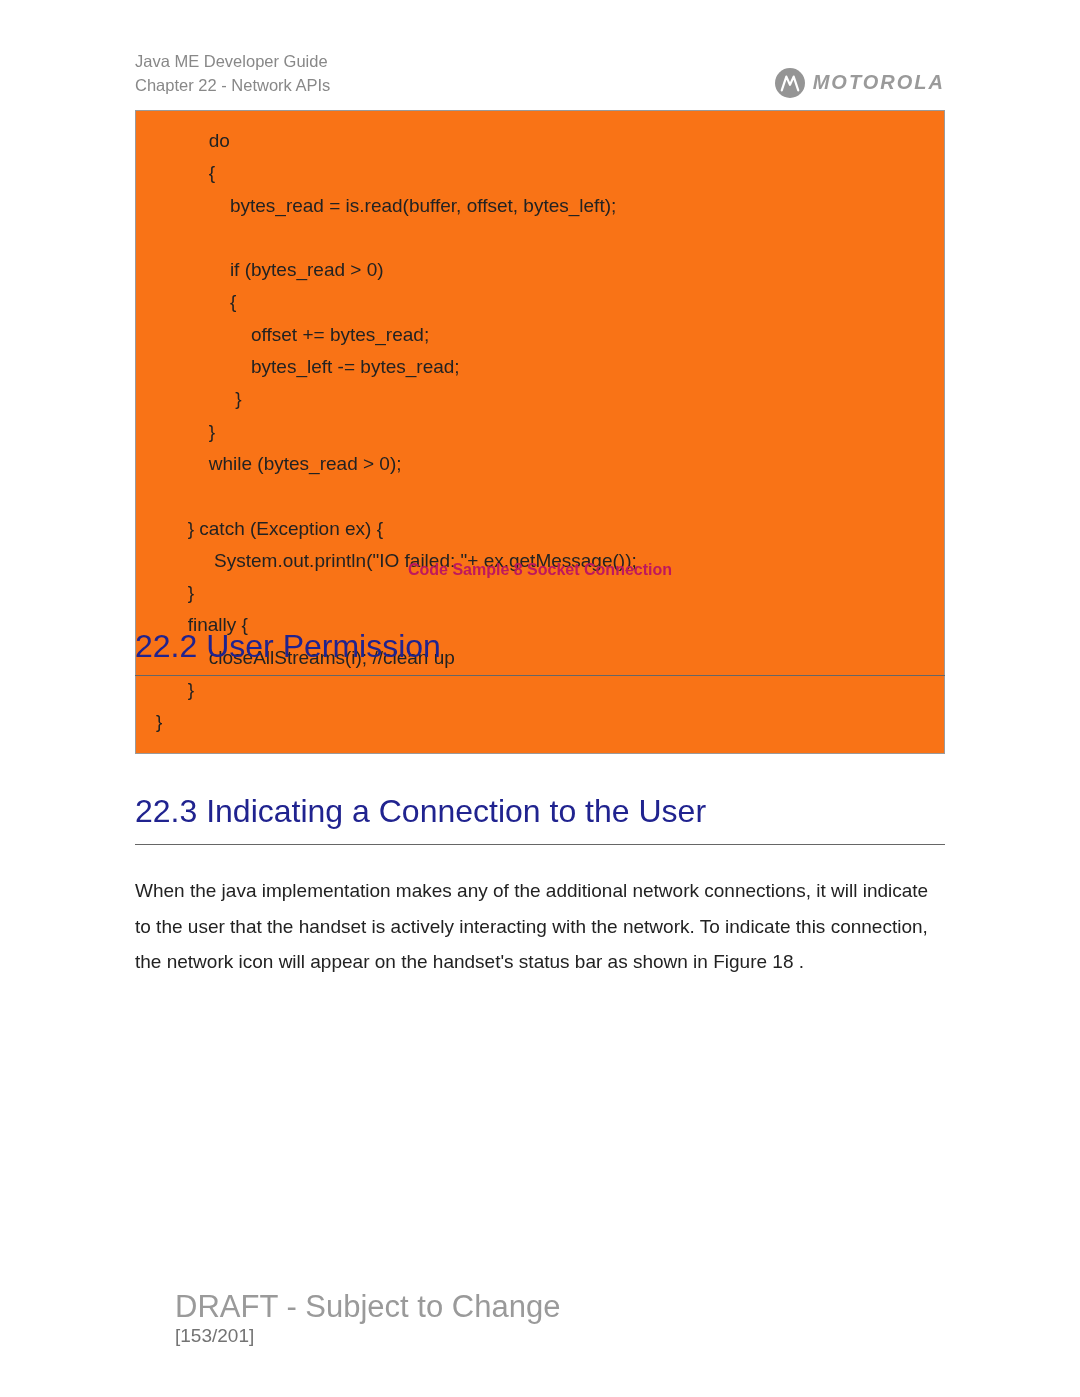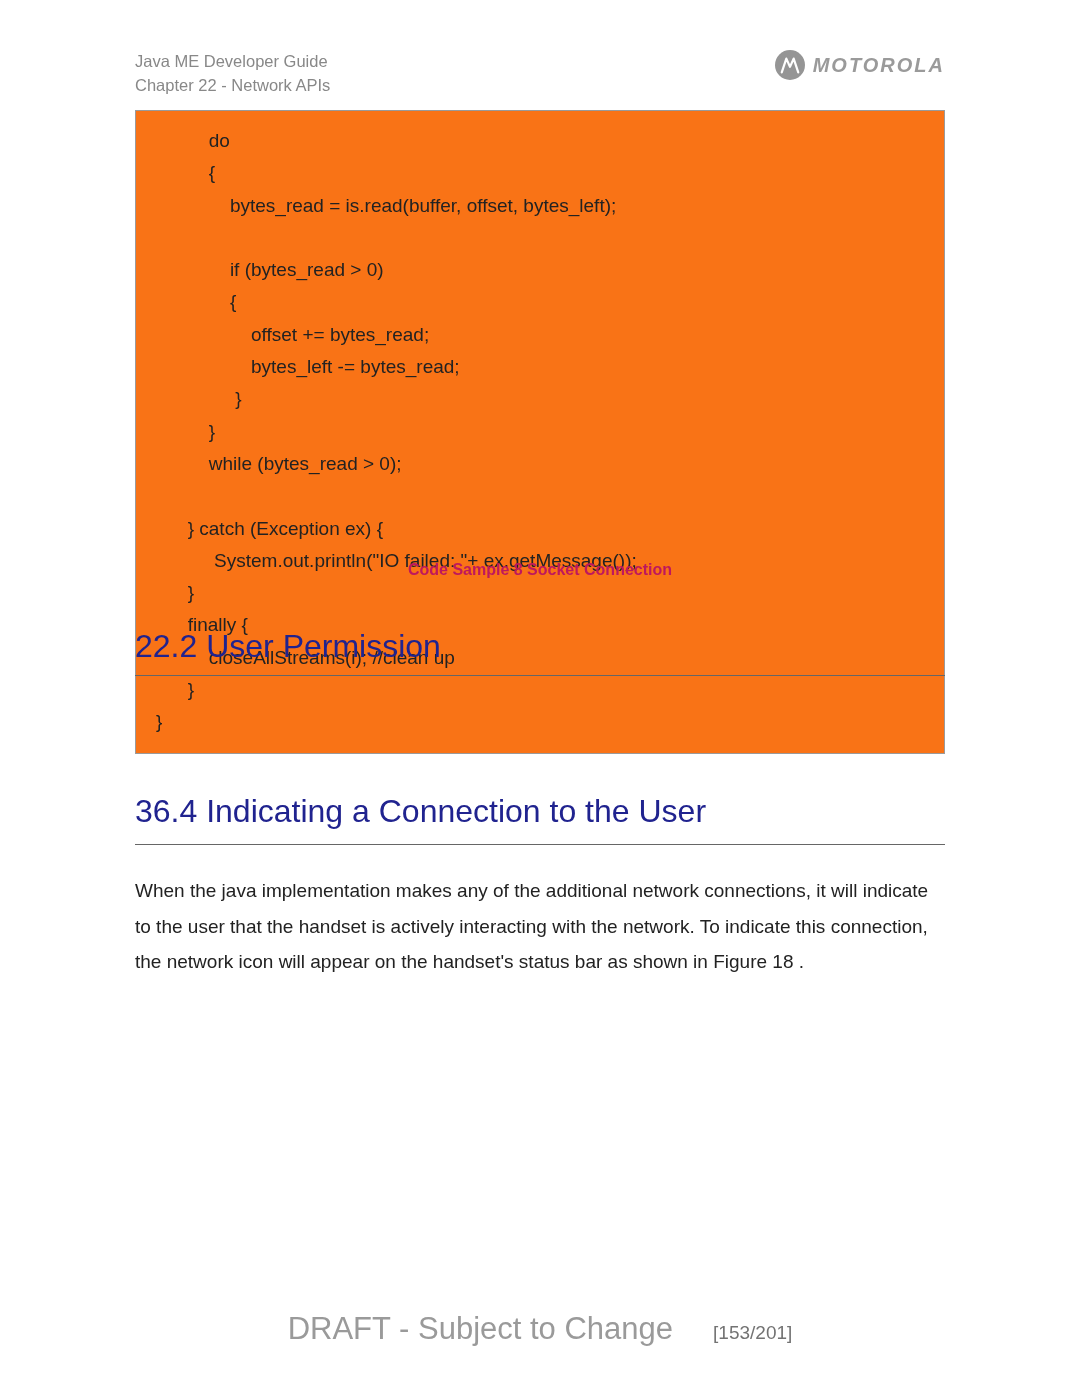--- a/index.html
+++ b/index.html
@@ -11,21 +11,21 @@
     position: relative;
     color: #333333;
   }
   .header {
     position: absolute;
     top: 50px;
     left: 135px;
     right: 135px;
     display: flex;
     justify-content: space-between;
-    align-items: flex-start;
+    align-items: flex-end;
   }
   .header-text {
     font-size: 16.5px;
     color: #888888;
     line-height: 1.45;
   }
   .brand {
     display: flex;
     align-items: center;
     gap: 8px;
@@ -104,20 +104,21 @@
     line-height: 1.45;
   }
   .footer {
     position: absolute;
     bottom: 50px;
     left: 135px;
     right: 135px;
     display: flex;
     align-items: baseline;
     justify-content: center;
+    flex-direction: column;
   }
   .footer-draft {
     font-size: 31px;
     color: #9a9a9a;
     font-family: Verdana, Geneva, sans-serif;
   }
   .footer-page {
     font-size: 19px;
     color: #737373;
     margin-left: 40px;
@@ -162,20 +163,20 @@
       }
 }</div>
 
 <div class="code-caption">Code Sample 8 Socket Connection</div>
 
 <div class="section-22-2">
   <h2 class="section-heading">22.2 User Permission</h2>
 </div>
 
 <div class="section-22-3">
-  <h2 class="section-heading">36.4 Indicating a Connection to the User</h2>
+  <h2 class="section-heading">22.3 Indicating a Connection to the User</h2>
   <p class="body-text">When the java implementation makes any of the additional network connections, it will indicate to the user that the handset is actively interacting with the network. To indicate this connection, the network icon will appear on the handset's status bar as shown in Figure 18 .</p>
 </div>
 
 <div class="footer">
   <span class="footer-draft">DRAFT - Subject to Change</span>
   <span class="footer-page">[153/201]</span>
 </div>
 
 </body></html>

